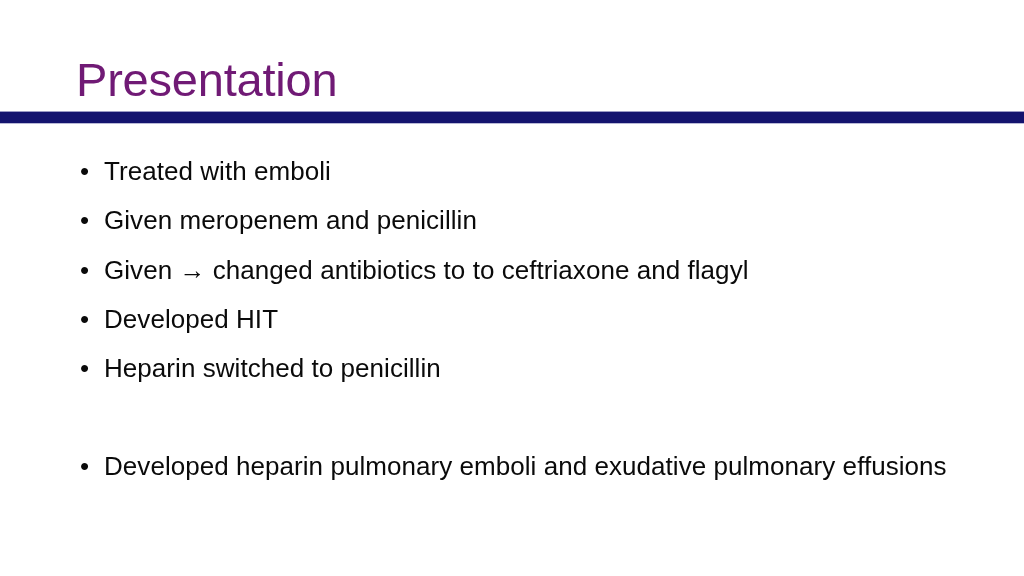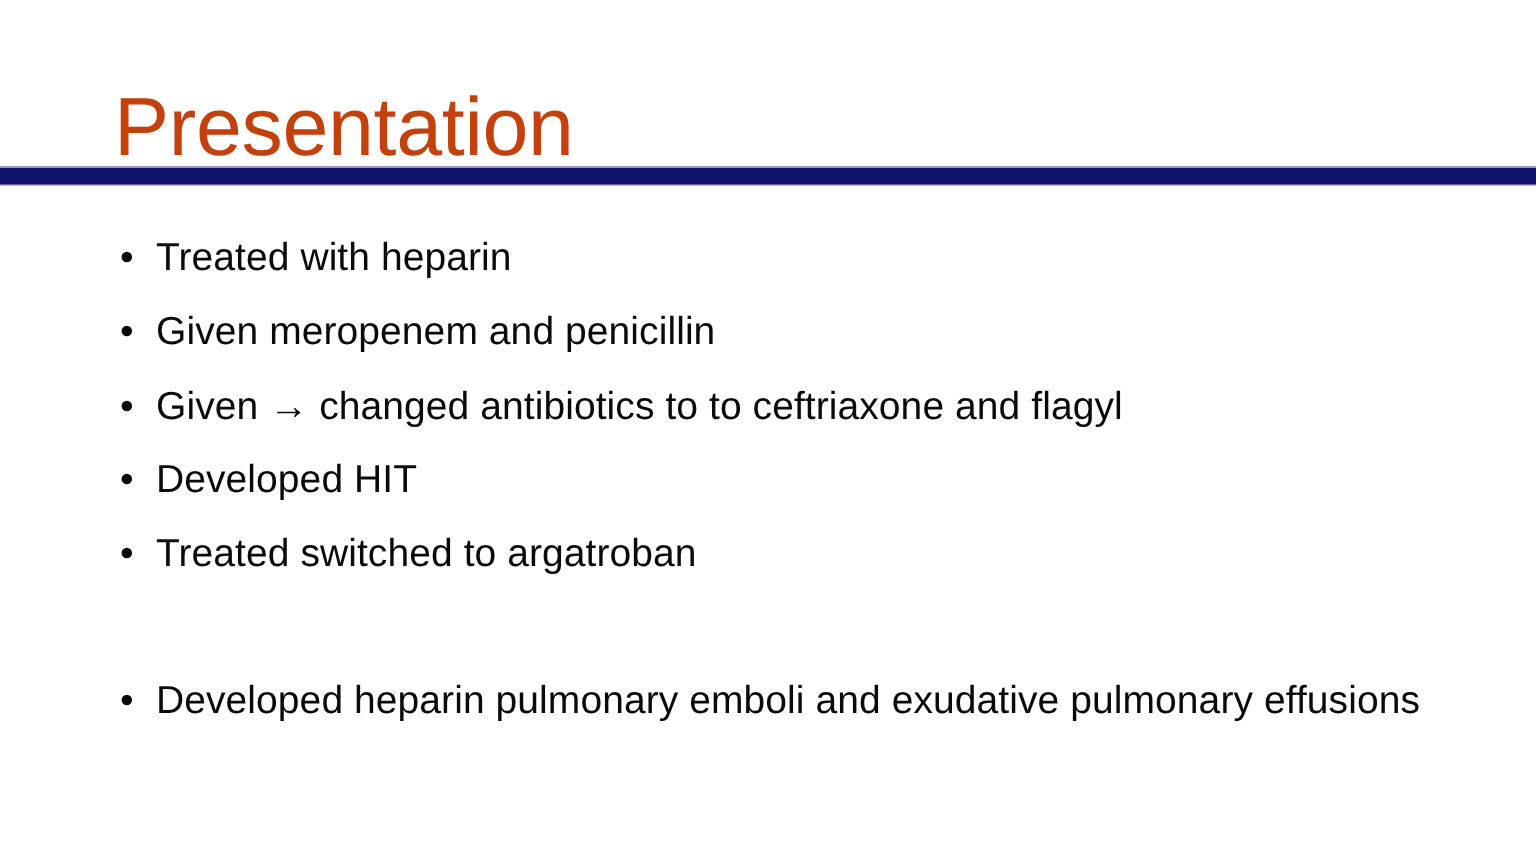--- a/index.html
+++ b/index.html
@@ -18,24 +18,24 @@
     width: 1024px;
     height: 576px;
     background: #ffffff;
   }
 
   
   .slide-title {
     position: absolute;
     left: 76px;
     top: 54px;
-    font-size: 55px;
+    font-size: 47px;
     font-weight: 300;
     line-height: 1.12;
-    color: #c2410c;
+    color: #701a75;
     letter-spacing: -0.2px;
     white-space: nowrap;
   }
 
   
   .title-rule {
     position: absolute;
     left: 0;
     top: 111px;
     width: 1024px;
@@ -87,41 +87,41 @@
 <div class="slide">
 
   <div class="slide-title">Presentation</div>
 
   <div class="title-rule"></div>
 
   <ul class="body-list">
 
     <li class="bullet-item">
       <span class="dot">•</span>
-      <span class="text">Treated with heparin</span>
+      <span class="text">Treated with emboli</span>
     </li>
 
     <li class="bullet-item">
       <span class="dot">•</span>
       <span class="text">Given meropenem and penicillin</span>
     </li>
 
     <li class="bullet-item">
       <span class="dot">•</span>
       <span class="text">Given → changed antibiotics to to ceftriaxone and flagyl</span>
     </li>
 
     <li class="bullet-item">
       <span class="dot">•</span>
       <span class="text">Developed HIT</span>
     </li>
 
     <li class="bullet-item">
       <span class="dot">•</span>
-      <span class="text">Treated switched to argatroban</span>
+      <span class="text">Heparin switched to penicillin</span>
     </li>
 
     <li class="bullet-item spacer">
       <span class="text"></span>
     </li>
 
     <li class="bullet-item">
       <span class="dot">•</span>
       <span class="text">Developed heparin pulmonary emboli and exudative pulmonary effusions</span>
     </li>

